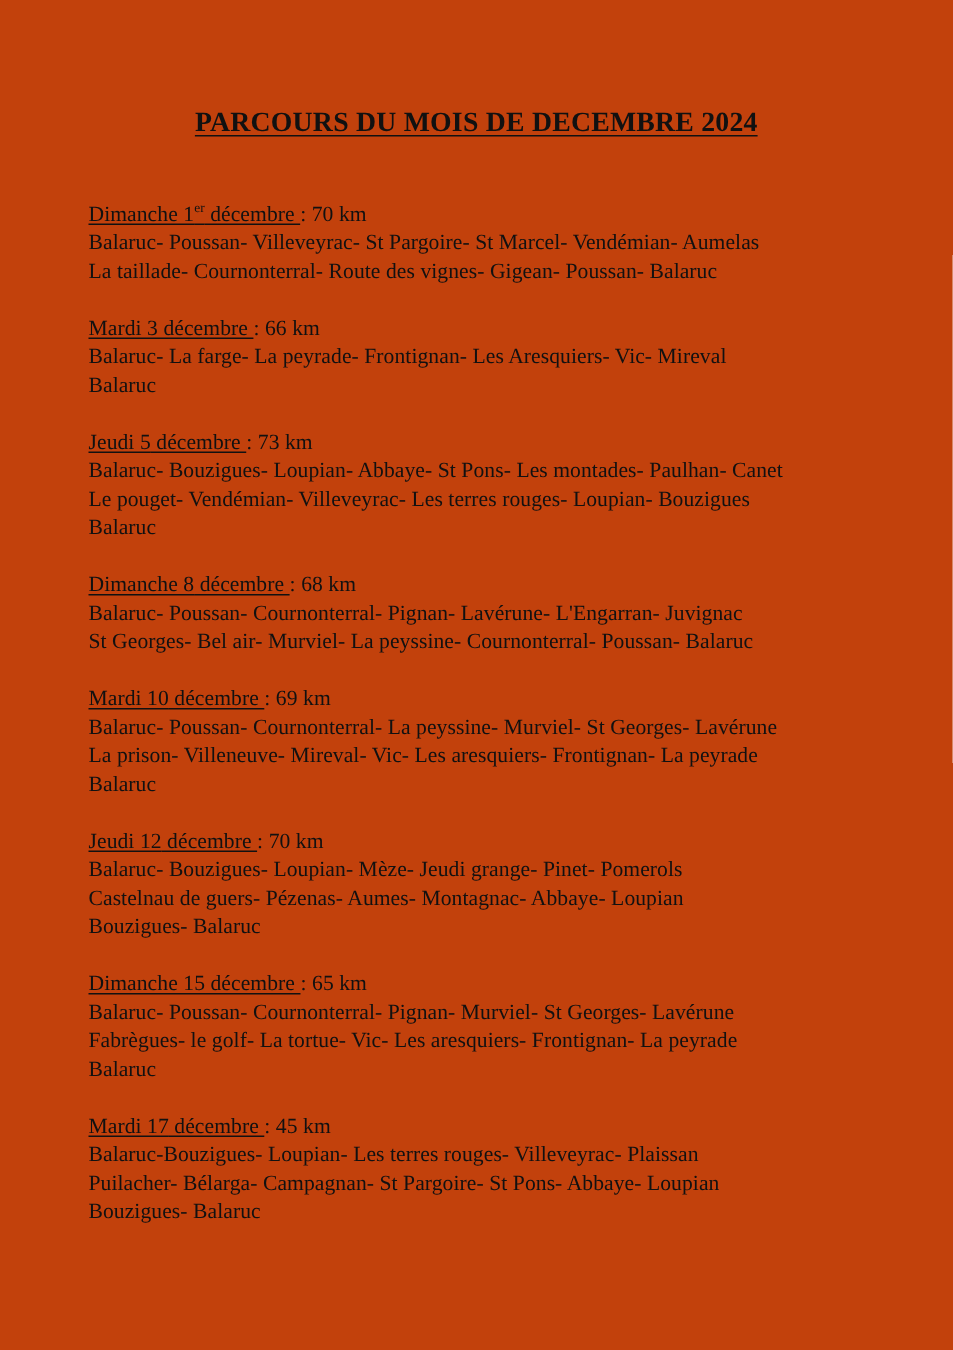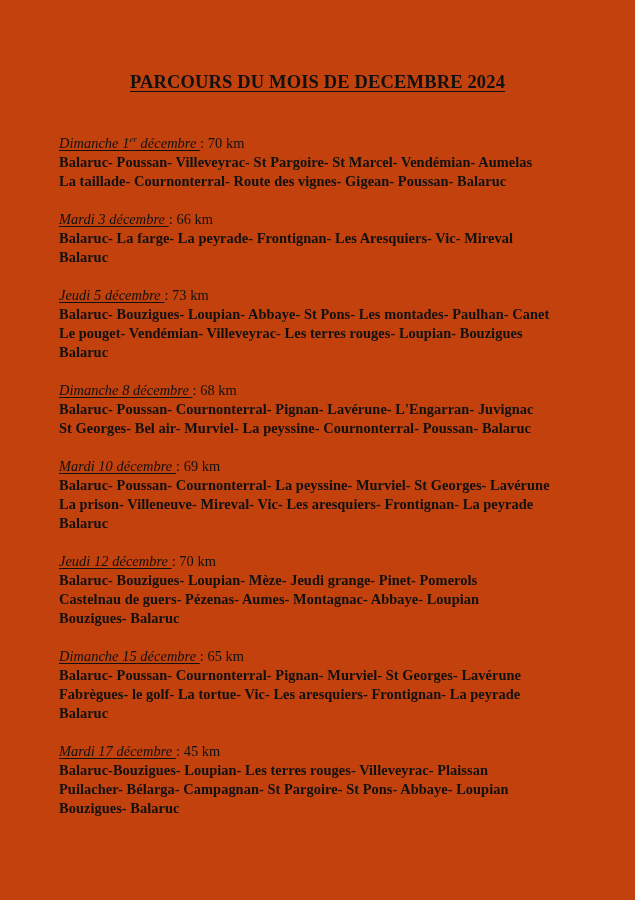--- a/index.html
+++ b/index.html
@@ -55,36 +55,34 @@
   .ride-heading {
     font-size: 14.4px;
     line-height: 19px;
     white-space: nowrap;
     letter-spacing: 0.05px;
   }
   .ride-heading .date-label {
     text-decoration: underline;
     text-underline-offset: 2px;
     text-decoration-thickness: 0.9px;
-    font-style: italic;
   }
   .ride-heading .date-label sup {
     font-size: 0.62em;
     vertical-align: super;
     line-height: 0;
   }
   .ride-heading .distance {
     text-decoration: none;
   }
   .route-line {
     font-size: 14.4px;
     line-height: 19px;
     white-space: nowrap;
     letter-spacing: 0.05px;
-    font-weight: bold;
   }
 </style>
 </head>
 <body>
 
 <div class="page">
 
   <h1 class="doc-title"><span class="title-text">PARCOURS DU MOIS DE DECEMBRE 2024</span></h1>
 
   <div class="body-area">

